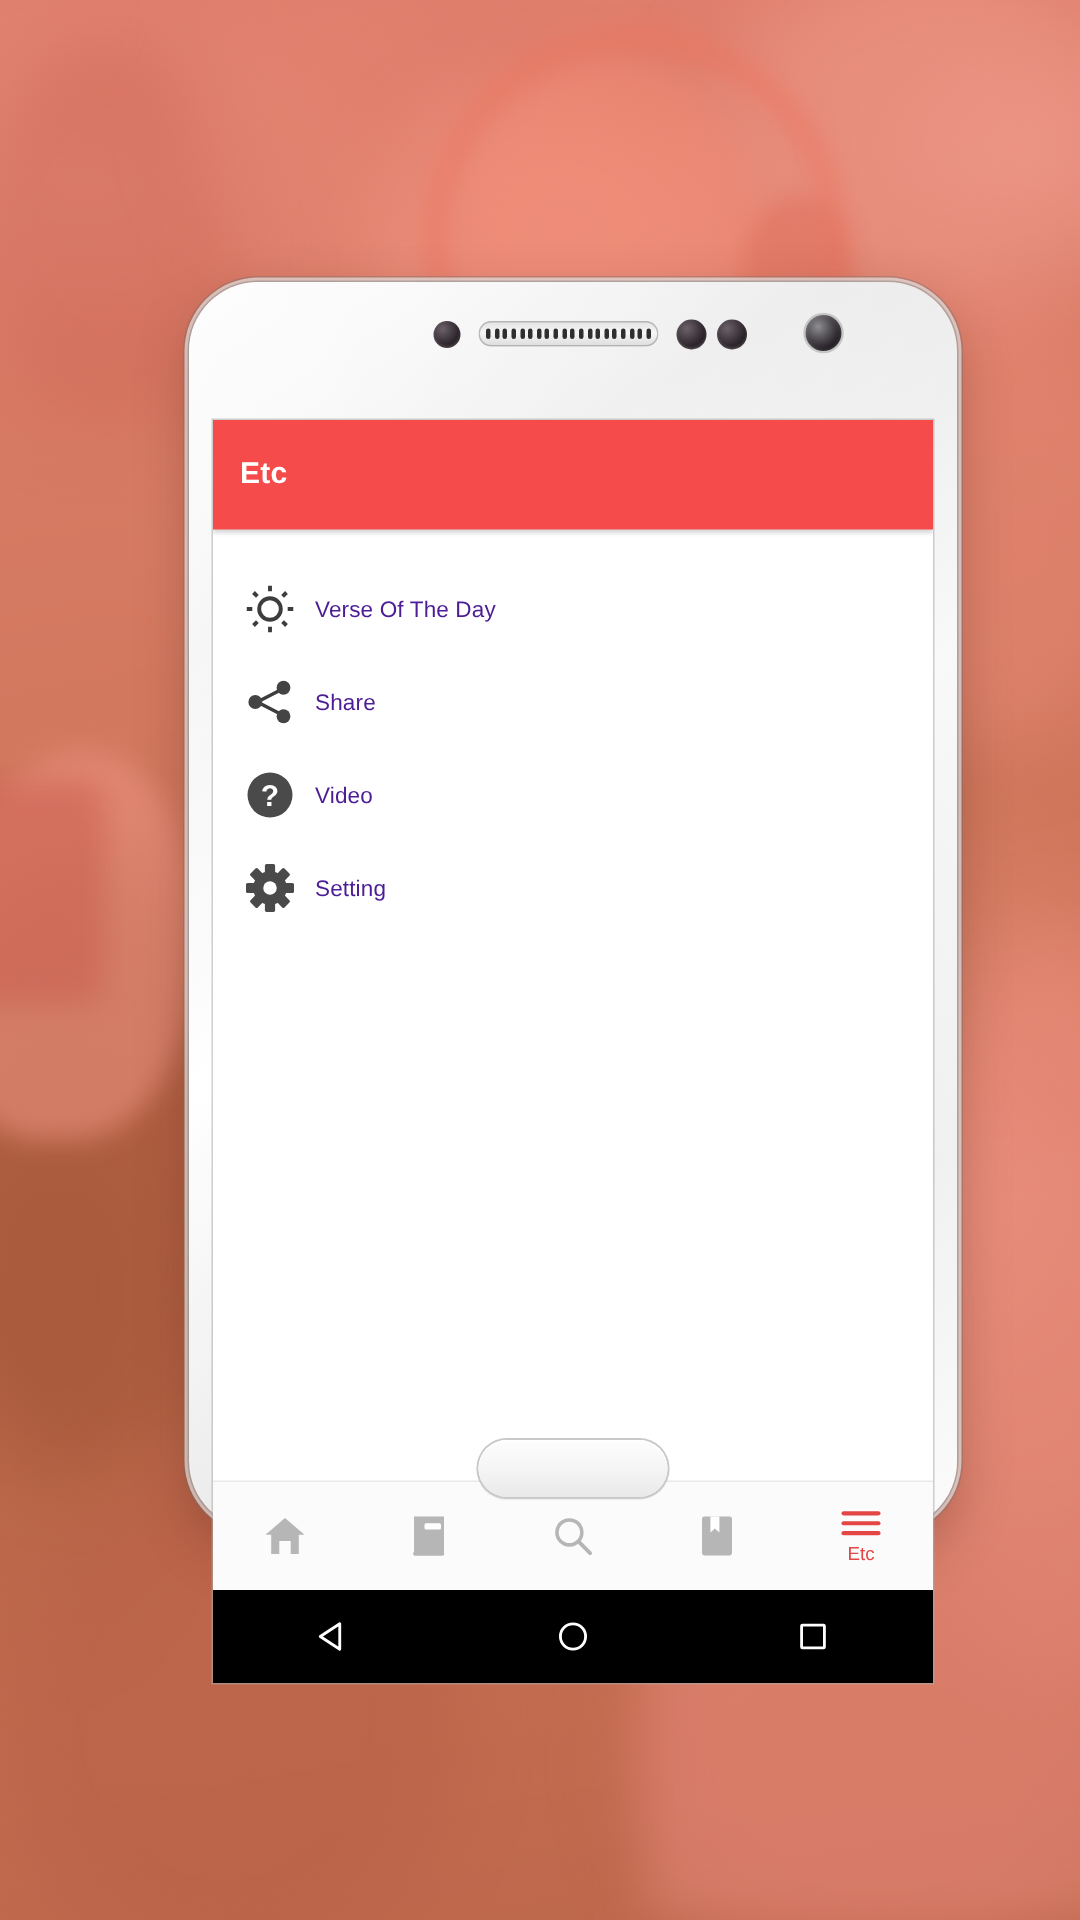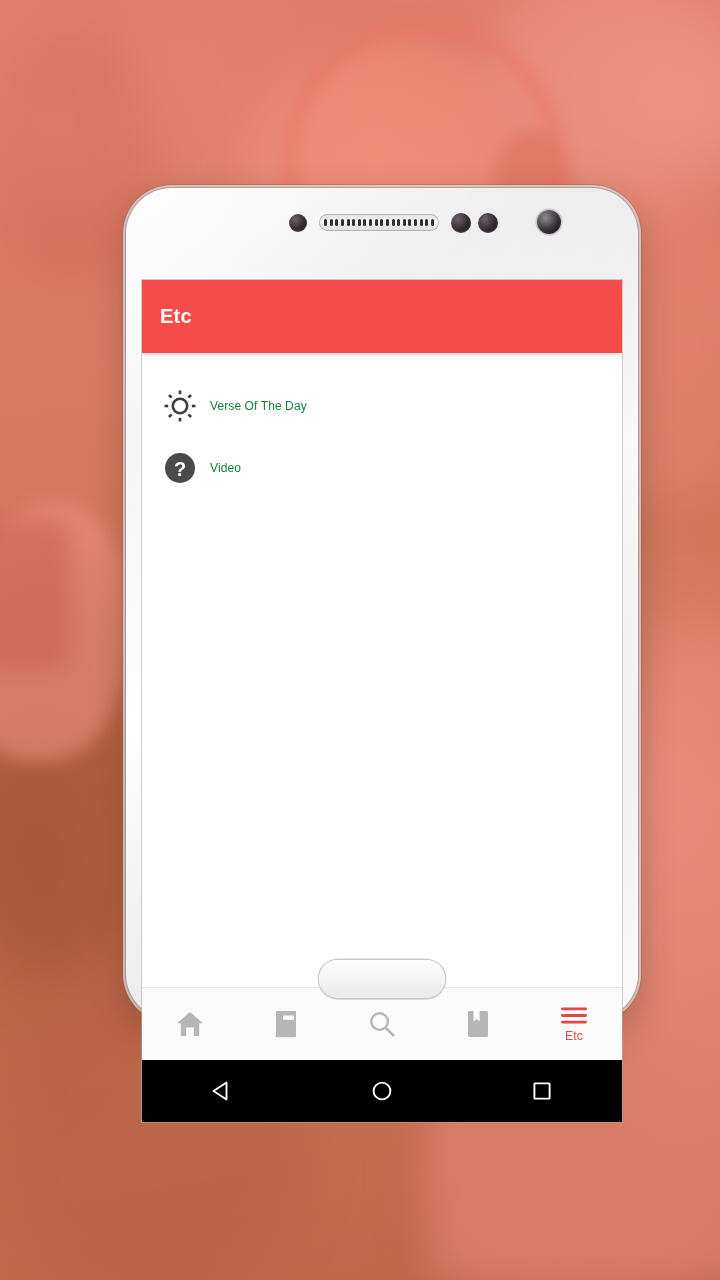--- a/index.html
+++ b/index.html
@@ -224,22 +224,22 @@
   .menu-icon {
     width: 36px;
     height: 36px;
     flex: 0 0 36px;
     display: flex;
     align-items: center;
     justify-content: center;
     margin-right: 12px;
   }
   .menu-label {
-    font-size: 12px;
-    color: #15803d;
+    font-size: 15px;
+    color: #4c1d95;
     letter-spacing: .1px;
   }
 
   
   .screen-body {
     display: flex;
     flex-direction: column;
     height: 842px;
   }
   .content-area {
@@ -387,31 +387,62 @@
                     <line x1="25.4" y1="25.4" x2="28" y2="28"></line>
                     <line x1="28" y1="6" x2="25.4" y2="8.6"></line>
                     <line x1="8.6" y1="25.4" x2="6" y2="28"></line>
                   </g>
                 </svg>
               </span>
               <span class="menu-label">Verse Of The Day</span>
             </div>
 
 
+            <div class="menu-item">
+              <span class="menu-icon">
+                <svg width="34" height="34" viewBox="0 0 34 34">
+                  <line x1="8.5" y1="17" x2="25" y2="8.5" stroke="#3d3d3d" stroke-width="2.4"></line>
+                  <line x1="8.5" y1="17" x2="25" y2="25.5" stroke="#3d3d3d" stroke-width="2.4"></line>
+                  <circle cx="7.2" cy="17" r="4.6" fill="#444444"></circle>
+                  <circle cx="26" cy="7.5" r="4.6" fill="#444444"></circle>
+                  <circle cx="26" cy="26.5" r="4.6" fill="#444444"></circle>
+                </svg>
+              </span>
+              <span class="menu-label">Share</span>
+            </div>
 
             <div class="menu-item">
               <span class="menu-icon">
                 <svg width="34" height="34" viewBox="0 0 34 34">
                   <circle cx="17" cy="17" r="15" fill="#4a4a4a"></circle>
                   <text x="17" y="24.6" text-anchor="middle" font-family="Liberation Sans, sans-serif" font-size="20" font-weight="bold" fill="#ffffff">?</text>
                 </svg>
               </span>
               <span class="menu-label">Video</span>
             </div>
 
+            <div class="menu-item">
+              <span class="menu-icon">
+                <svg width="34" height="34" viewBox="0 0 34 34">
+                  <g fill="#4a4a4a">
+                    <rect x="13.6" y="1" width="6.8" height="7" rx="1.1"></rect>
+                    <rect x="13.6" y="26" width="6.8" height="7" rx="1.1"></rect>
+                    <rect x="1" y="13.6" width="7" height="6.8" rx="1.1"></rect>
+                    <rect x="26" y="13.6" width="7" height="6.8" rx="1.1"></rect>
+                    <rect x="13.6" y="1" width="6.8" height="7" rx="1.1" transform="rotate(45 17 17)"></rect>
+                    <rect x="13.6" y="26" width="6.8" height="7" rx="1.1" transform="rotate(45 17 17)"></rect>
+                    <rect x="1" y="13.6" width="7" height="6.8" rx="1.1" transform="rotate(45 17 17)"></rect>
+                    <rect x="26" y="13.6" width="7" height="6.8" rx="1.1" transform="rotate(45 17 17)"></rect>
+                    <circle cx="17" cy="17" r="11.2"></circle>
+                  </g>
+                  <circle cx="17" cy="17" r="4.5" fill="#ffffff"></circle>
+                </svg>
+              </span>
+              <span class="menu-label">Setting</span>
+            </div>
 
           </div>
         </div>
 
         <div class="tabbar">
 
           <div class="tab">
             <span>
               <svg width="30" height="30" viewBox="0 0 30 30">
                 <path d="M15 3 L28 14.2 L24.2 14.2 L24.2 27 L18.8 27 L18.8 18.4 L11.2 18.4 L11.2 27 L5.8 27 L5.8 14.2 L2 14.2 Z" fill="#b6b6b6"></path>

